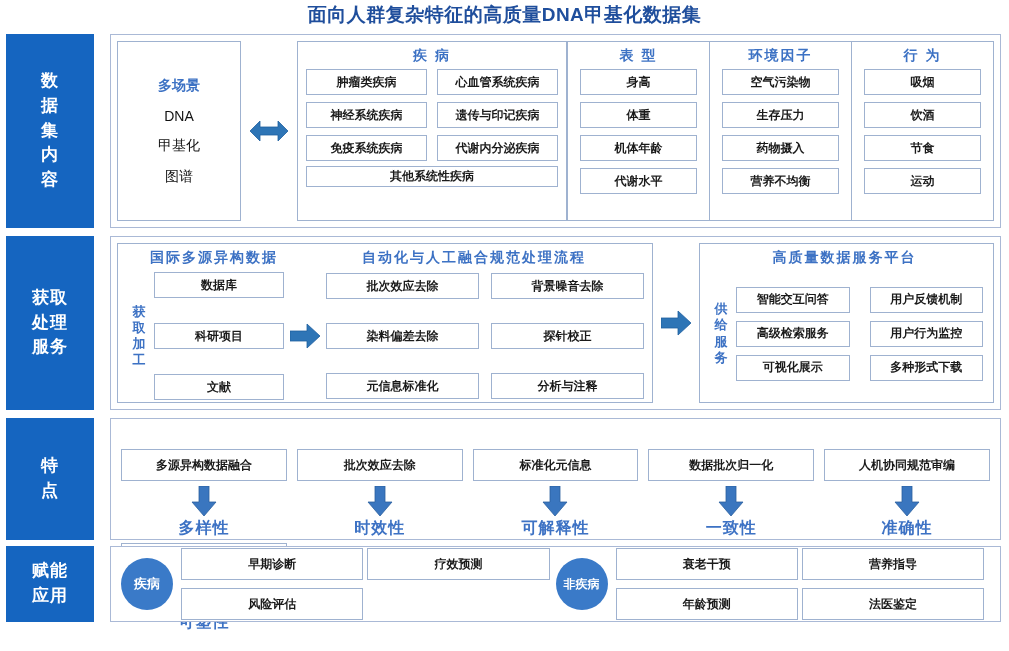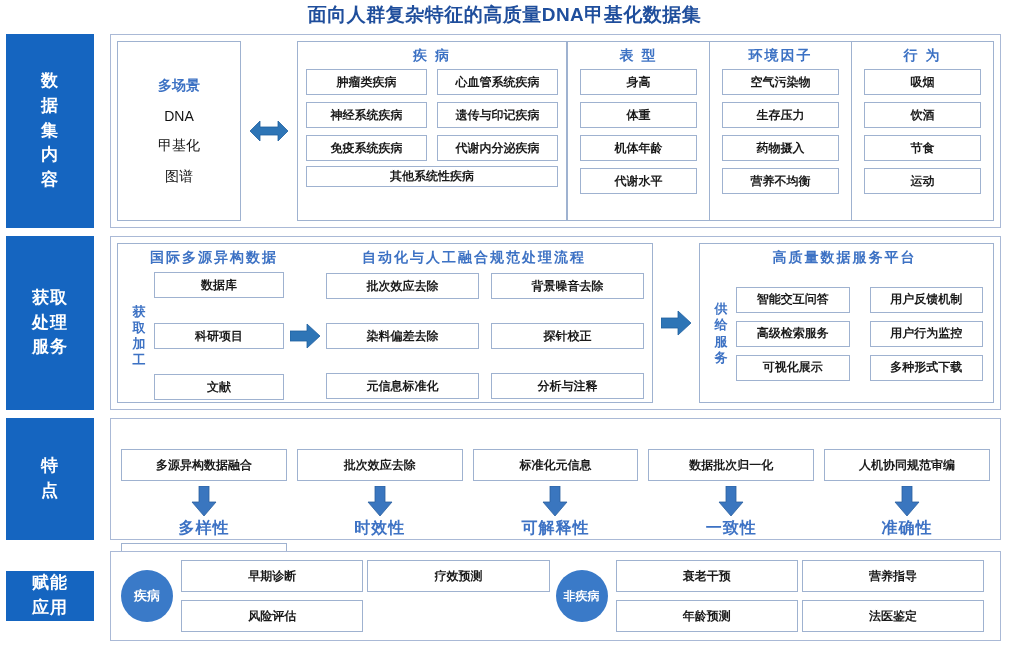--- a/index.html
+++ b/index.html
@@ -207,21 +207,21 @@
   .r3-cell .box { width: 100%; height: 32px; }
   .r3-cell .arrow-d { margin: 5px 0 2px 0; }
   .r3-cell .feat {
     color: #3d72c4;
     font-weight: bold;
     font-size: 16px;
     letter-spacing: 1px;
   }
 
   
-  #row4 { top: 546px; height: 100px; align-items: center; }
+  #row4 { top: 546px; height: 76px; }
   #row4 .panel { padding: 8px 10px; align-items: center; }
   .r4-half { flex: 1 1 0; display: flex; align-items: center; }
   .bubble {
     width: 52px; height: 52px;
     border-radius: 50%;
     background: #3a7ac8;
     color: #ffffff;
     font-weight: bold;
     font-size: 13px;
     display: flex; align-items: center; justify-content: center;

